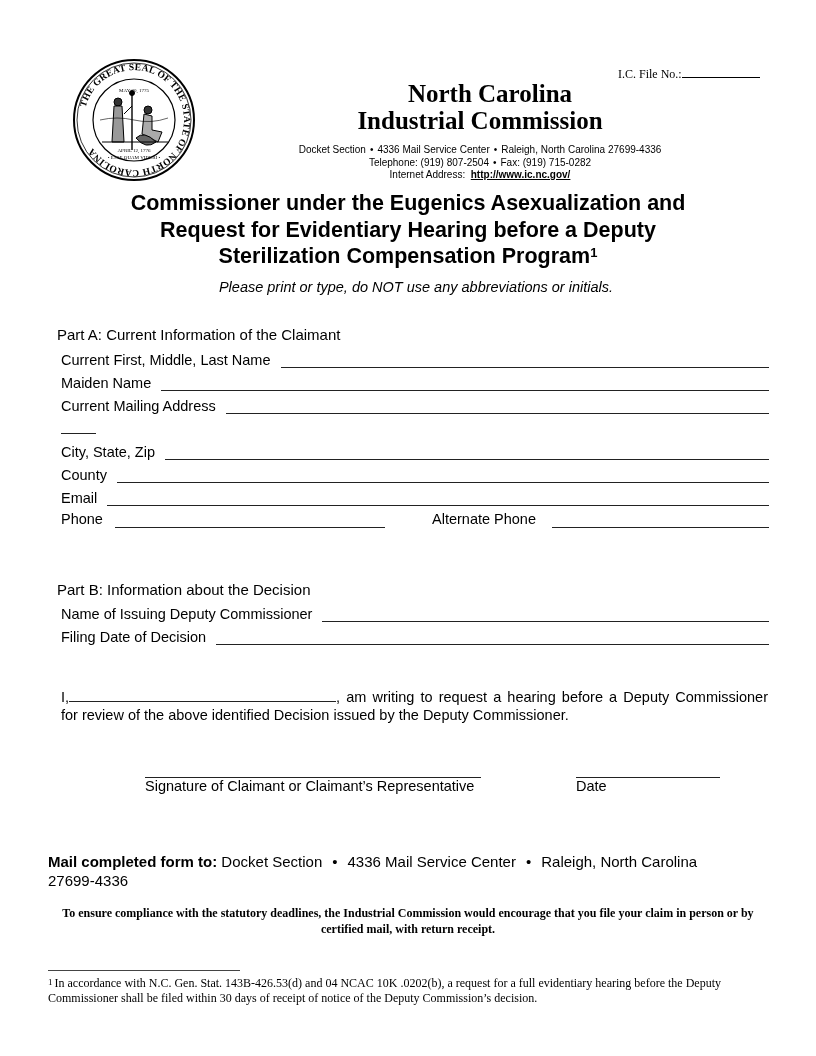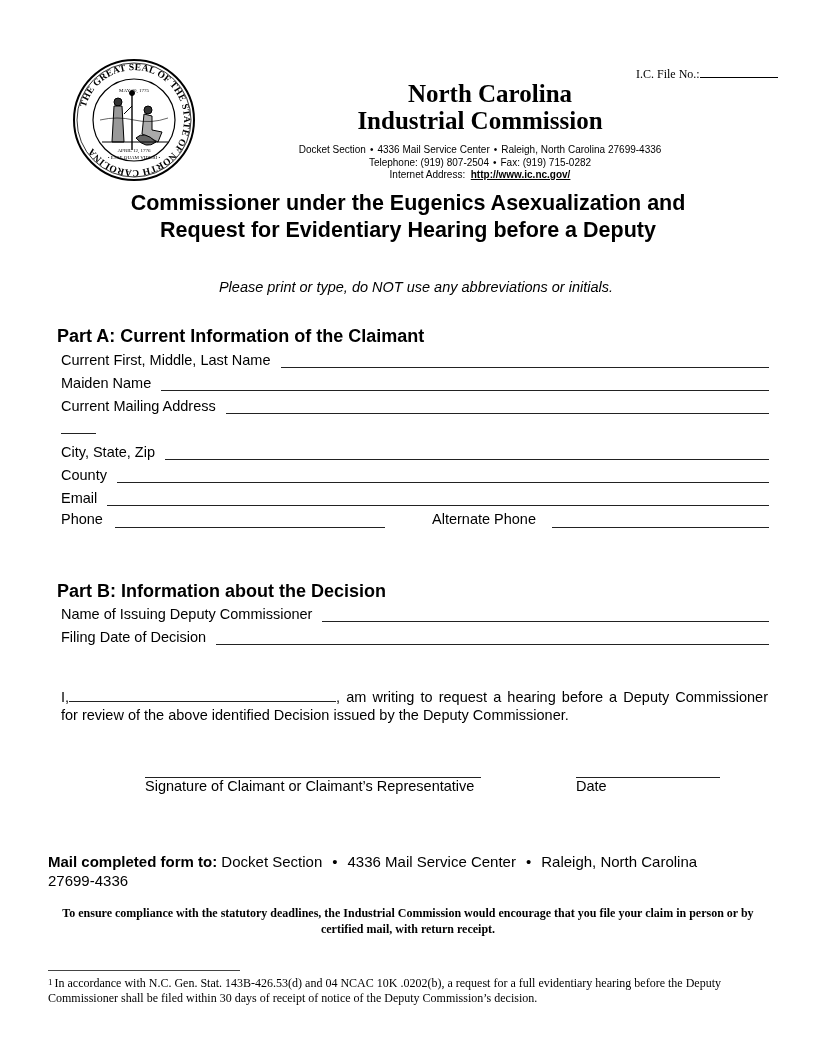--- a/index.html
+++ b/index.html
@@ -3,35 +3,35 @@
 <meta charset="utf-8">
 <style>
   html, body { margin: 0; padding: 0; background: #ffffff; }
   body { width: 816px; height: 1056px; position: relative; overflow: hidden; color: #000; font-family: "Liberation Sans", sans-serif; }
   .abs { position: absolute; }
 
   
   .seal { left: 72px; top: 58px; width: 124px; height: 124px; }
 
   
-  .file-no { left: 618px; top: 66px; font-size: 12px; font-family: "Liberation Serif", serif; white-space: nowrap; margin-left: 18px; }
+  .file-no { left: 618px; top: 66px; font-size: 12px; font-family: "Liberation Serif", serif; white-space: nowrap; }
   .file-no .blank { display: inline-block; width: 78px; border-bottom: 1px solid #000; height: 11px; vertical-align: baseline; }
   .org1 { left: 300px; width: 380px; top: 80px; text-align: center; font-family: "Liberation Serif", serif; font-weight: bold; font-size: 25px; line-height: 28px; }
   .org2 { left: 280px; width: 400px; top: 107px; text-align: center; font-family: "Liberation Serif", serif; font-weight: bold; font-size: 25px; line-height: 28px; }
   .contact { left: 270px; width: 420px; text-align: center; font-size: 10px; line-height: 12px; margin-top: 8px; }
   .contact b { font-weight: bold; text-decoration: underline; }
   .dot { display: inline-block; margin: 0 4px; }
 
   
   .title { left: 60px; width: 696px; top: 190px; text-align: center; font-weight: bold; font-size: 21.5px; line-height: 26.5px; }
   .title sup { font-size: 13px; vertical-align: top; position: relative; top: -3px; }
   .subtitle { left: 68px; width: 696px; top: 279px; text-align: center; font-style: italic; font-size: 14.5px; }
 
   
-  .part-title { font-weight: bold; font-size: 18px; left: 57px; }
+  .part-title { font-weight: normal; font-size: 15px; left: 57px; }
   .row { left: 61px; width: 708px; display: flex; align-items: flex-end; font-size: 14.5px; height: 18px; }
   .row .label { white-space: nowrap; }
   .row .line { flex: 1; border-bottom: 1.2px solid #222; margin-left: 10px; height: 14px; }
   .short-line { left: 61px; top: 433px; width: 35px; border-bottom: 1.2px solid #222; }
 
   .phone-row { left: 61px; top: 511px; font-size: 14.5px; height: 18px; width: 708px; }
   .phone-row .label { position: absolute; top: 0; white-space: nowrap; }
   .phone-row .line { position: absolute; top: 0; height: 16px; border-bottom: 1.2px solid #222; }
 
   .stmt { left: 61px; width: 707px; font-size: 14.5px; line-height: 18px; text-align: justify; }
@@ -97,20 +97,21 @@
 <div class="abs contact" style="top:149px;">
   <span>Telephone:  (919) 807-2504</span><span class="dot">•</span><span>Fax:  (919) 715-0282</span>
 </div>
 <div class="abs contact" style="top:161px;">
   <span>Internet Address:</span>&nbsp; <b>http://www.ic.nc.gov/</b>
 </div>
 
 <div class="abs title">
   <div>Commissioner under the Eugenics Asexualization and</div>
   <div>Request for Evidentiary Hearing before a Deputy</div>
+  <div><span>Sterilization Compensation Program</span><sup>1</sup></div>
 </div>
 <div class="abs subtitle">Please print or type, do NOT use any abbreviations or initials.</div>
 
 <div class="abs part-title" style="top:326px;">Part A:  Current Information of the Claimant</div>
 
 <div class="abs row" style="top:350px;">
   <span class="label">Current First, Middle, Last Name</span>
   <span class="line"></span>
 </div>
 <div class="abs row" style="top:373px;">

